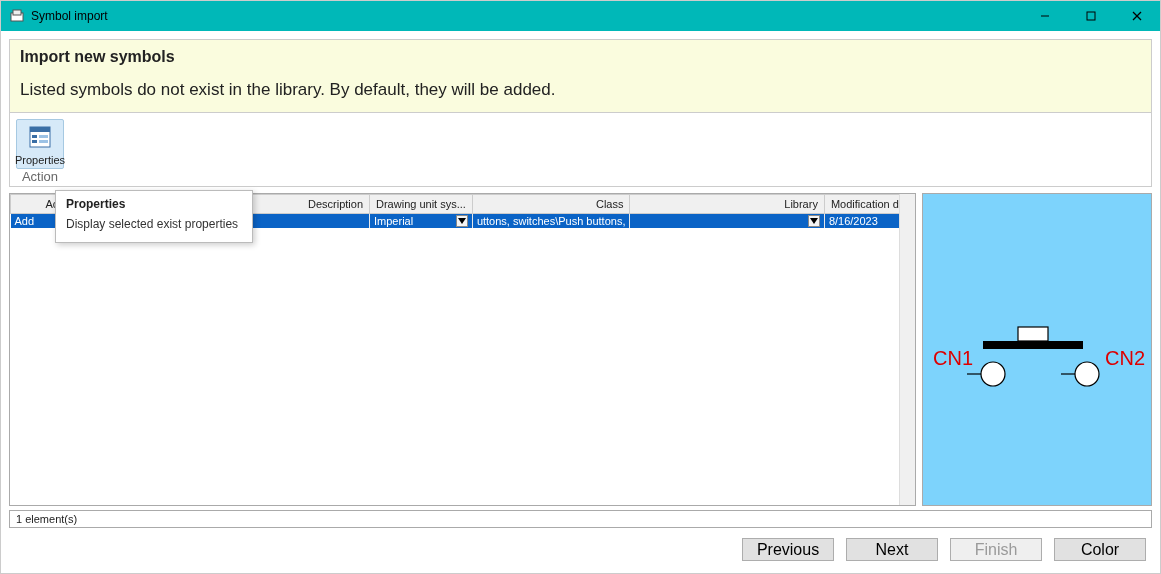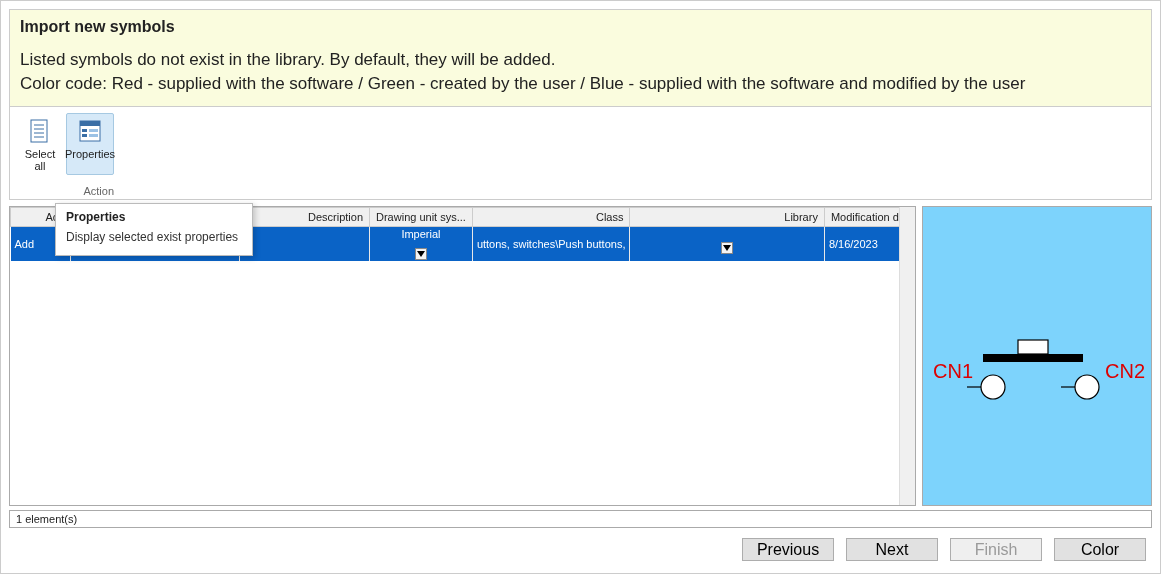--- a/index.html
+++ b/index.html
@@ -88,24 +88,24 @@
   }
   .toolbar-btn.active {
     background: #d6e9f8;
     border-color: #a6c9e2;
   }
   .tb-icon {
     width: 24px; height: 28px;
     margin-bottom: 2px;
   }
   .group-label {
-    font-size: 11px;
+    font-size: 13px;
     color: #666;
-    margin-top: 10px;
-    text-align: right;
+    margin-top: 0;
+    text-align: center;
     width: 100%;
   }
   .main-area {
     flex: 1;
     display: flex;
     gap: 6px;
     margin-top: 6px;
     position: relative;
   }
   .grid-wrap {
@@ -131,21 +131,21 @@
   }
   table.grid td {
     border-right: 1px solid #e8e8e8;
     padding: 1px 4px;
     white-space: nowrap;
   }
   tr.selected td {
     background: #0a63c6;
     color: #fff;
   }
-  .cell-flex { display:flex; align-items:center; justify-content: space-between; gap:8px;flex-direction:column; }
+  .cell-flex { display:flex; align-items:center; justify-content: space-between; gap:8px; }
   .dd-arrow {
     width: 12px; height: 12px;
     background: #f4f4f4;
     border: 1px solid #888;
     display: flex; align-items: center; justify-content: center;
   }
   .dd-arrow svg { display:block; }
   .preview-pane {
     width: 230px;
     border: 1px solid #aaa;
@@ -194,44 +194,57 @@
   .vscroll {
     position: absolute; right:0; top:0; bottom:0; width:16px;
     background: #f0f0f0; border-left: 1px solid #ddd;
   }
 </style>
 </head>
 <body>
 
 <div class="window">
 
+  <div class="titlebar">
+    <span class="titlebar-icon">
+      <svg width="14" height="14" viewBox="0 0 14 14">
+        <rect x="1" y="4" width="12" height="8" fill="#fff" stroke="#555"></rect>
+        <rect x="3" y="1" width="8" height="5" fill="#eee" stroke="#555"></rect>
+      </svg>
+    </span>
+    <span class="titlebar-title">Symbol import</span>
+    <span class="titlebar-spacer"></span>
+    <div class="titlebar-btn">
+      <svg width="10" height="10" viewBox="0 0 10 10">
+          <line x1="1" y1="5" x2="9" y2="5" stroke="#000" stroke-width="1"></line>
+        </svg>
+    </div>
+    <div class="titlebar-btn">
+      <svg width="10" height="10" viewBox="0 0 10 10">
+          <rect x="1" y="1" width="8" height="8" fill="none" stroke="#000" stroke-width="1"></rect>
+        </svg>
+    </div>
+    <div class="titlebar-btn">
+      <svg width="10" height="10" viewBox="0 0 10 10">
+          <line x1="1" y1="1" x2="9" y2="9" stroke="#000" stroke-width="1.3"></line>
+          <line x1="9" y1="1" x2="1" y2="9" stroke="#000" stroke-width="1.3"></line>
+        </svg>
+    </div>
+  </div>
 
   <div class="content">
 
     <div class="info-panel">
       <div class="info-title">Import new symbols</div>
       <div class="info-line">Listed symbols do not exist in the library. By default, they will be added.</div>
-      <div class="info-line">Color code: Red - supplied with the software / Green - created by the user / Blue - supplied with the software and modified by the user</div>
     </div>
 
     <div class="toolbar-area">
       <div class="toolbar-group">
         <div class="toolbar-btns">
-          <div class="toolbar-btn">
-            <span class="tb-icon">
-              <svg width="24" height="28" viewBox="0 0 24 28">
-                <rect x="3" y="2" width="16" height="22" fill="#fff" stroke="#3a6ea5"></rect>
-                <line x1="6" y1="7" x2="16" y2="7" stroke="#3a6ea5"></line>
-                <line x1="6" y1="11" x2="16" y2="11" stroke="#3a6ea5"></line>
-                <line x1="6" y1="15" x2="16" y2="15" stroke="#3a6ea5"></line>
-                <line x1="6" y1="19" x2="16" y2="19" stroke="#3a6ea5"></line>
-              </svg>
-            </span>
-            <span>Select all</span>
-          </div>
           <div class="toolbar-btn active">
             <span class="tb-icon">
               <svg width="24" height="28" viewBox="0 0 24 28">
                 <rect x="2" y="3" width="20" height="20" fill="#fff" stroke="#3a6ea5"></rect>
                 <rect x="2" y="3" width="20" height="5" fill="#3a6ea5"></rect>
                 <rect x="4" y="11" width="5" height="3" fill="#3a6ea5"></rect>
                 <rect x="11" y="11" width="9" height="3" fill="#9cc2e5"></rect>
                 <rect x="4" y="16" width="5" height="3" fill="#3a6ea5"></rect>
                 <rect x="11" y="16" width="9" height="3" fill="#9cc2e5"></rect>
               </svg>

